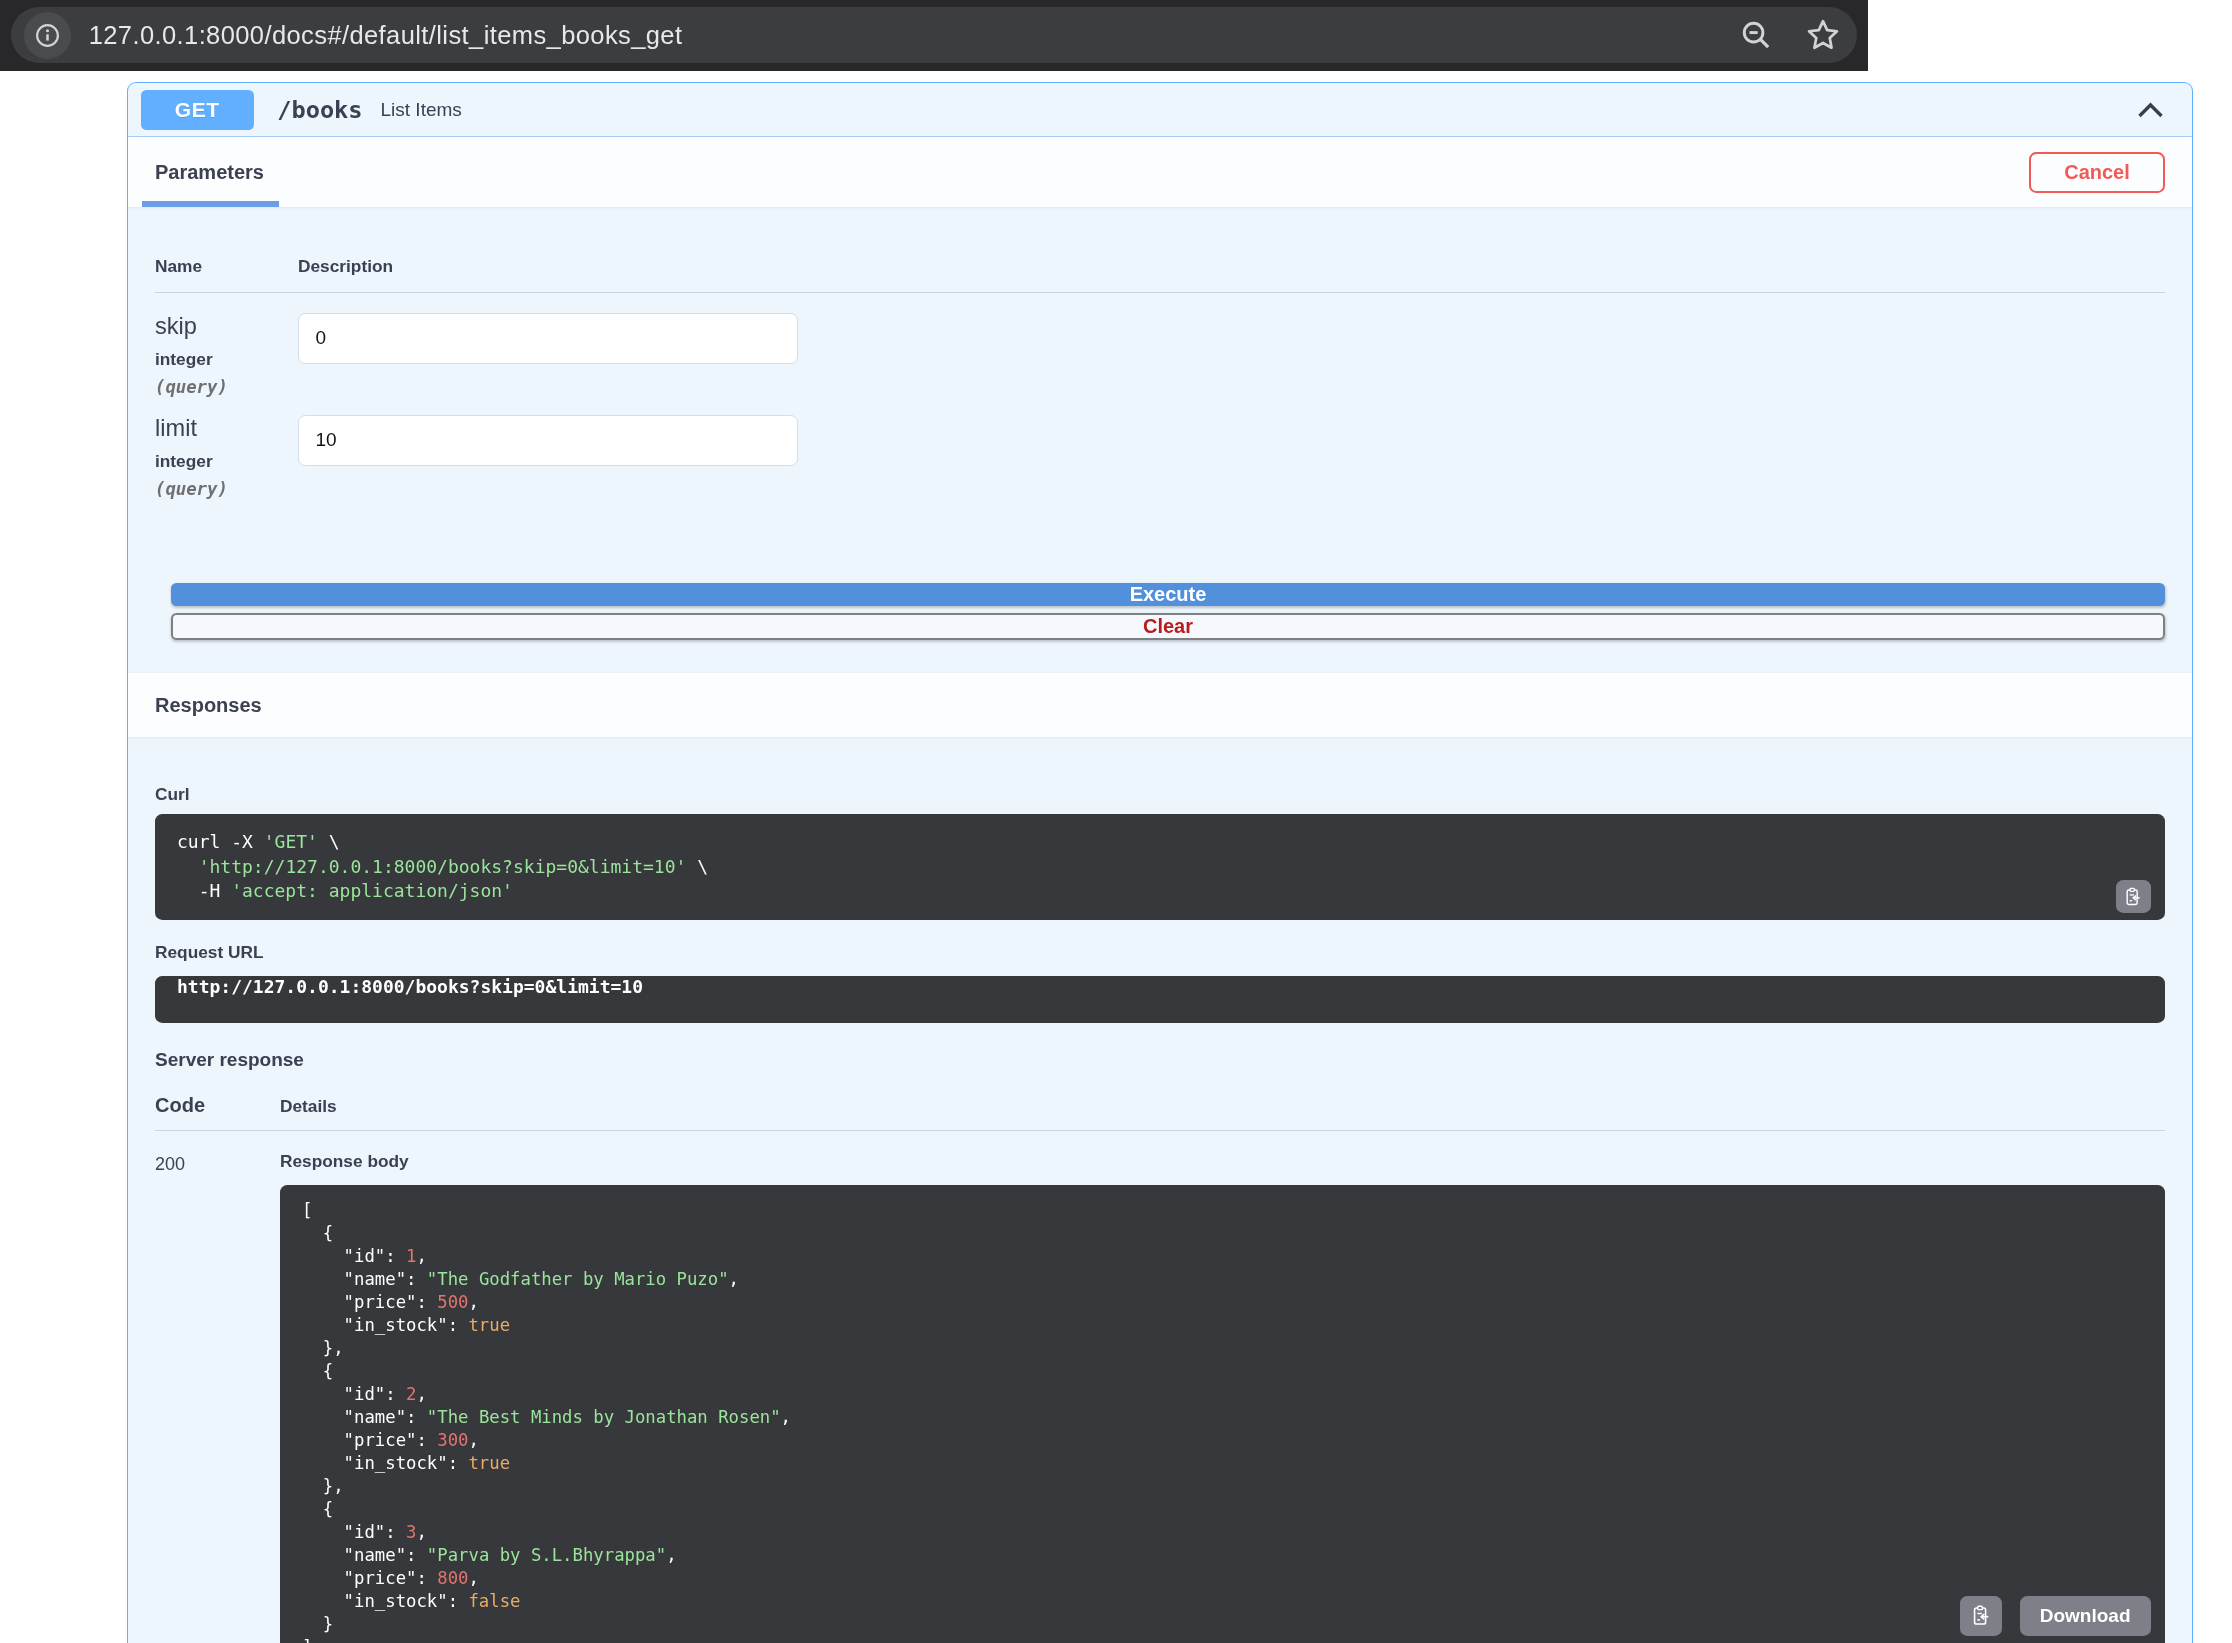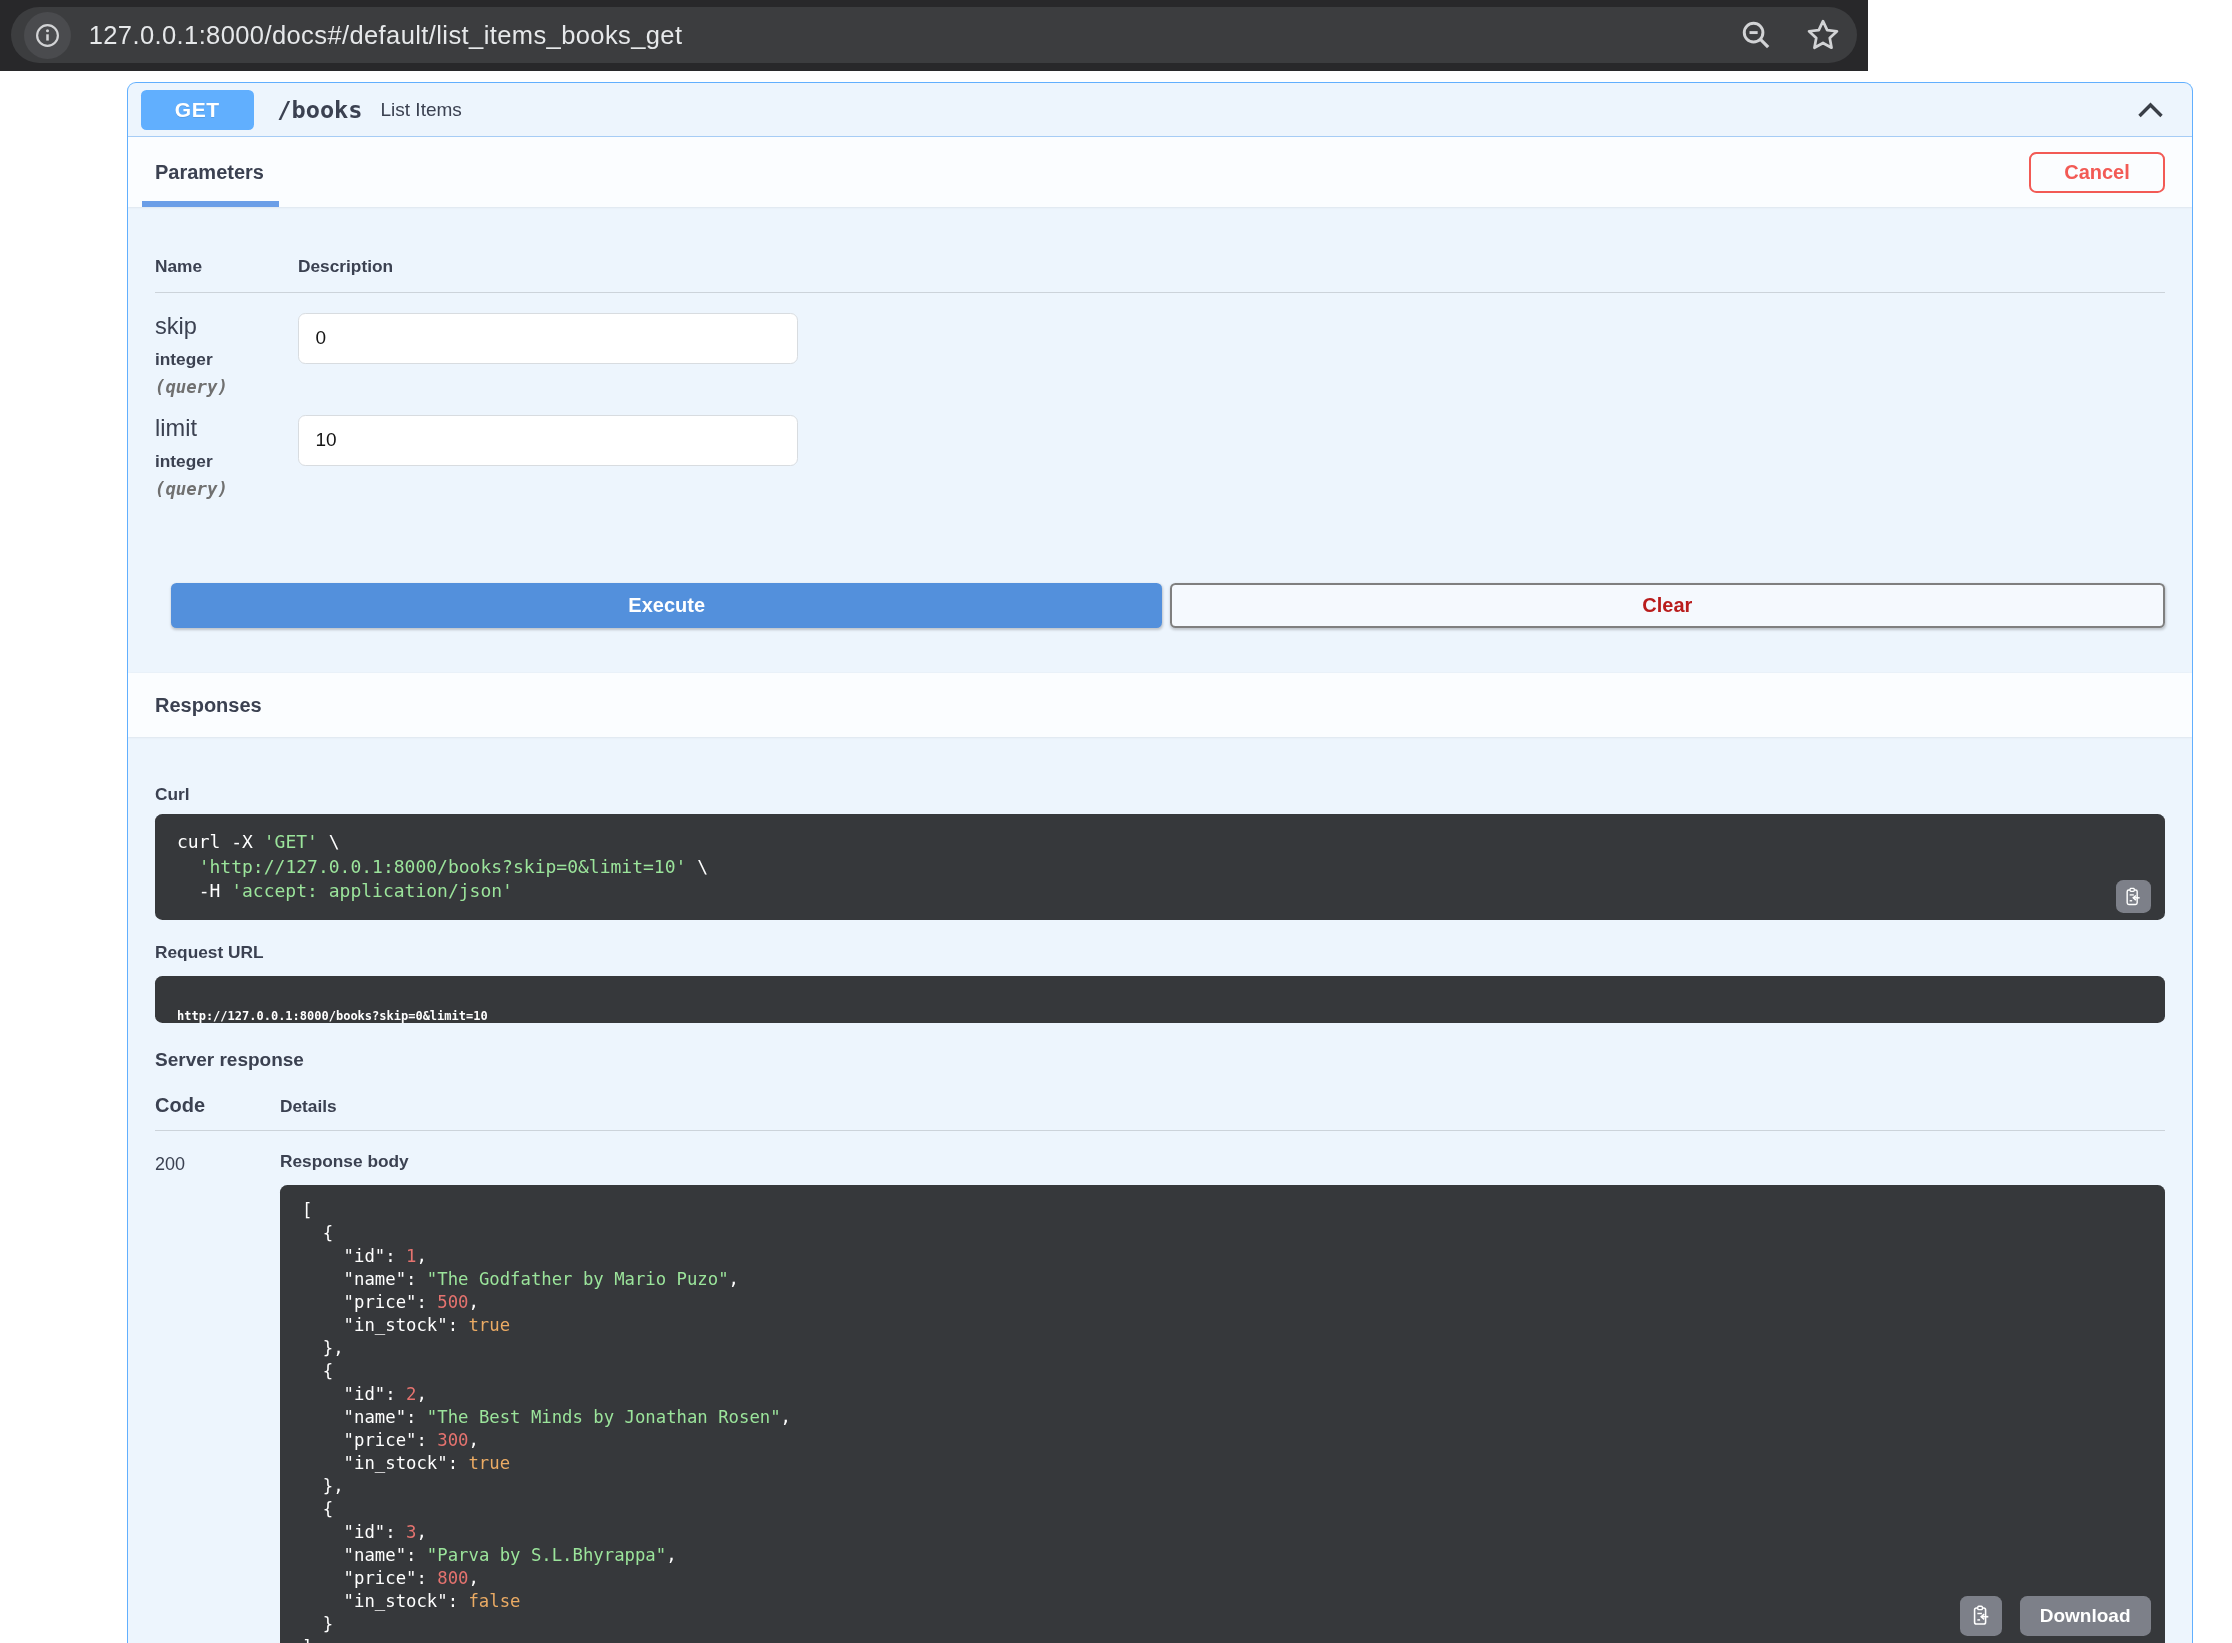--- a/index.html
+++ b/index.html
@@ -46,43 +46,43 @@
   .prow { display:flex; margin-top:20px; }
   .prow + .prow { margin-top:18px; }
   .pleft { width:143px; }
   .pname { font-size:23.6px; }
   .ptype { margin-top:9px; font-size:17.3px; font-weight:bold; font-family:Liberation Sans, sans-serif; }
   .ploc  { margin-top:7.3px; font-size:17.3px; font-style:italic; color:#707070;
            font-family:"DejaVu Sans Mono", monospace;font-weight:bold; }
   .pinput { width:500px; height:51px; border:0.9px solid #d8dce0; border-radius:7.3px; background:#fff;
             font-size:19px; color:#141414; padding:0 16.4px; font-family:"Liberation Sans", sans-serif; }
 
-  .exec-row { margin:84px 27px 0 43px; display:flex; gap:7.3px; height:45px; }
+  .exec-row { margin:84px 27px 0 43px; display:flex; gap:7.3px; height:45px;flex-direction:column; }
   .btn-execute { flex:1; background:#5390dc; border:none; border-radius:5.5px; color:#fff;
                  font-size:20px; font-weight:bold; cursor:pointer; box-shadow:0.9px 1.8px 2.7px rgba(0,0,0,.2); }
   .btn-clear { flex:1; background:rgba(255,255,255,.45); border:2.7px solid #7f7f7f; border-radius:5.5px;
                color:#b91c1c; font-size:20px; font-weight:bold; cursor:pointer;
                box-shadow:0.9px 1.8px 2.7px rgba(0,0,0,.2); }
 
   .responses-header { margin-top:45px; height:64px; background:#fbfdff; box-shadow:0 0.9px 2.7px rgba(0,0,0,.12);
                       display:flex; align-items:center; padding:0 27px; font-size:20px; font-weight:bold; }
 
   .responses-body { padding:47px 27px 0; }
   .lbl { font-size:17.3px; font-weight:bold; }
   .code-block { background:#36383b; border-radius:7.3px; color:#fff;
                 font-family:"DejaVu Sans Mono", monospace; }
   .curl-block { margin-top:9px; padding:16.4px 22px; font-size:18px; line-height:24.5px; position:relative; }
   .curl-block pre { font:inherit; }
   .cs { color:#9be49b; }
   .copy-btn { position:absolute; right:14.5px; bottom:7.3px; width:35px; height:33px; background:#7d8089;
               border:none; border-radius:7.3px; display:flex; align-items:center; justify-content:center; cursor:pointer; }
 
   .requrl-lbl { margin-top:22px; }
-  .requrl-block { margin-top:12.7px; height:47px; display:flex; align-items:flex-end; padding:0 22px;
-                  font-size:12px; font-weight:bold; }
+  .requrl-block { margin-top:12.7px; height:47px; display:flex; align-items:flex-start; padding:0 22px;
+                  font-size:18px; font-weight:bold; }
 
   .server-lbl { margin-top:25.5px; font-size:19px; font-weight:bold; }
   .code-row { margin-top:23.6px; display:flex; align-items:baseline; }
   .code-hd { width:125px; font-size:20px; font-weight:bold; }
   .details-hd { font-size:17.3px; font-weight:bold; }
   .code-divider { margin-top:12.7px; border-bottom:0.9px solid #ccd3da; }
 
   .resp-row { margin-top:20px; display:flex; }
   .status-code { width:125px; font-size:18px; padding-top:3.6px; }
   .resp-right { flex:1; }

